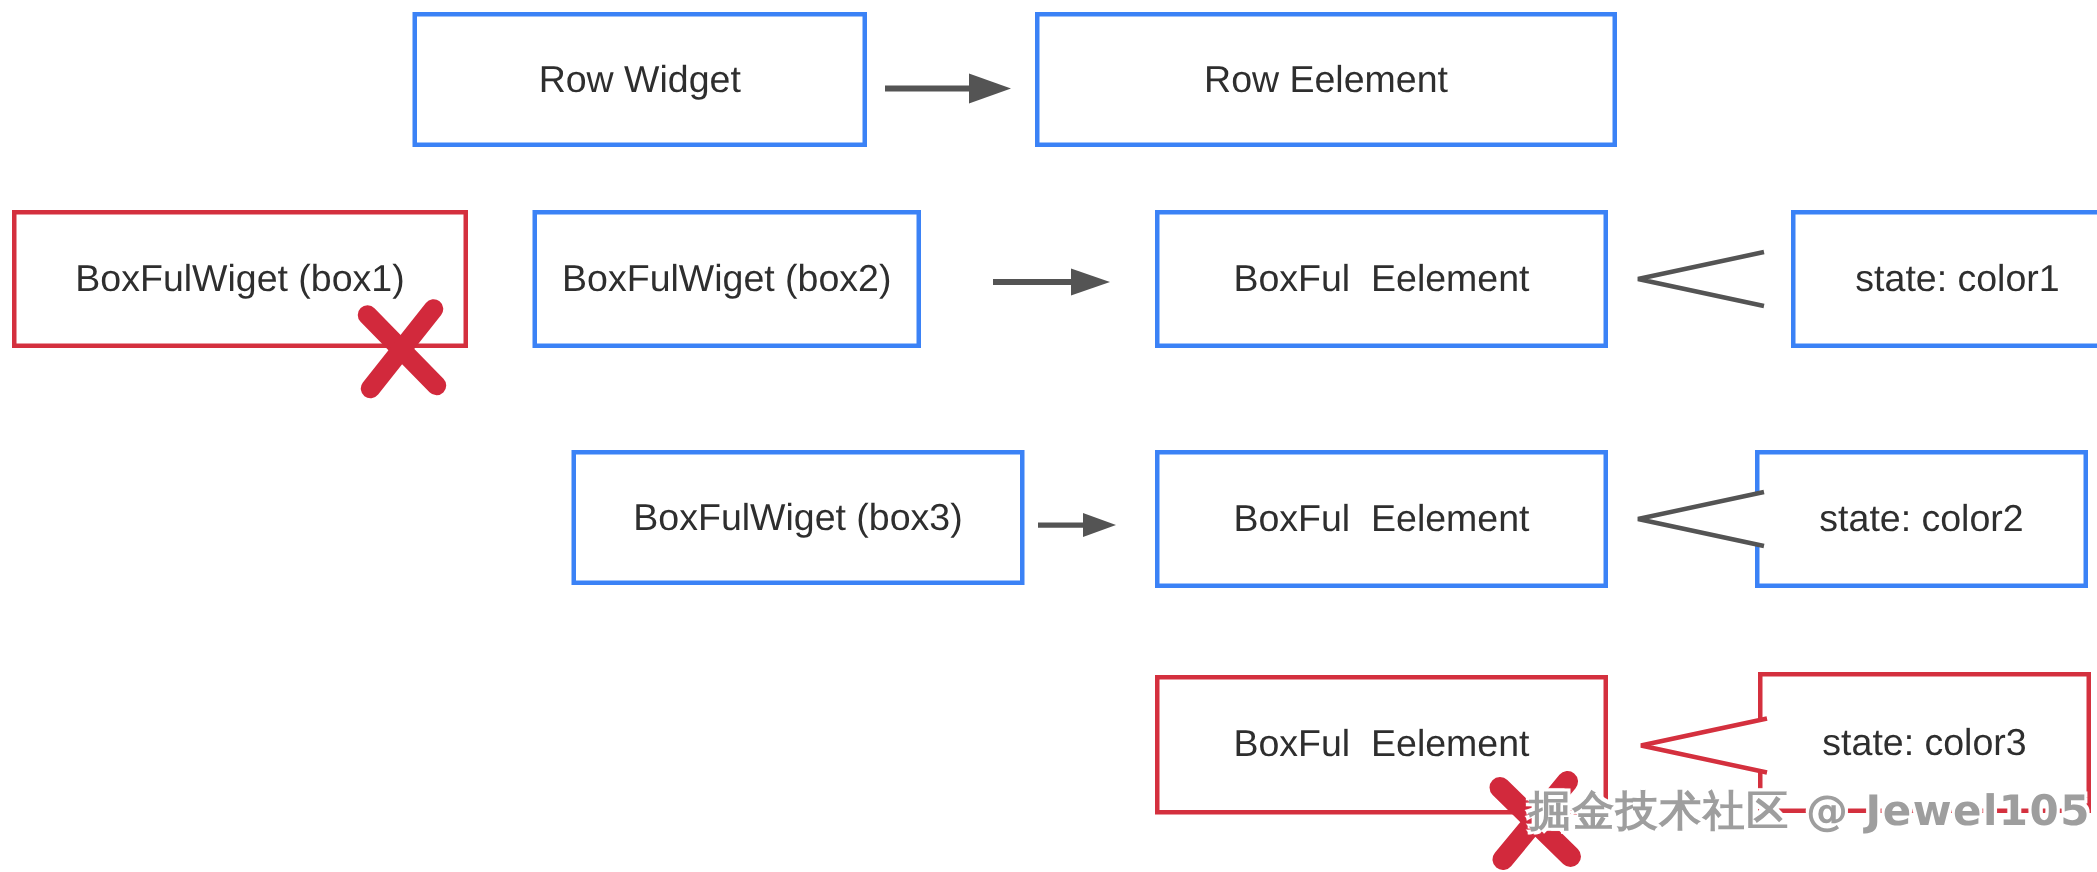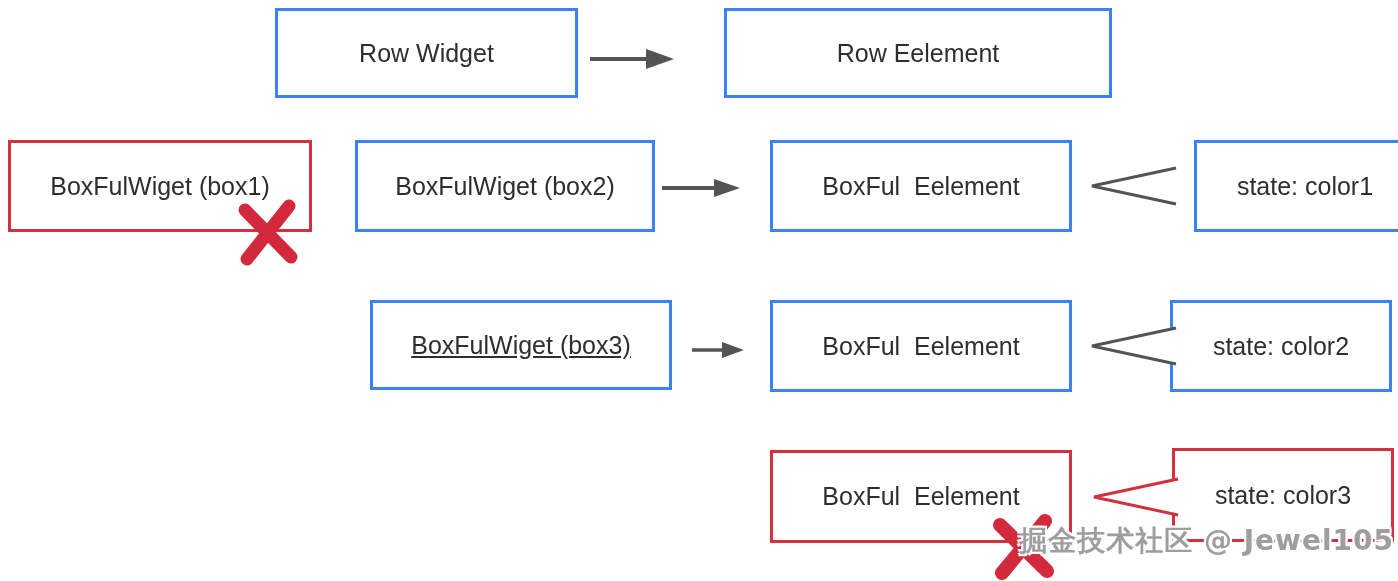--- a/index.html
+++ b/index.html
@@ -54,54 +54,54 @@
 
   <div class="box" style="left:275px; top:8px; width:303px; height:90px;">
     <span class="label">Row Widget</span>
   </div>
 
   <svg class="abs" style="left:588px; top:45px;" width="90" height="28">
     <line x1="2" y1="14" x2="60" y2="14" stroke="#545454" stroke-width="4"></line>
     <polygon points="58,4 86,14 58,24" fill="#545454"></polygon>
   </svg>
 
-  <div class="box" style="left:690px; top:8px; width:388px; height:90px;margin-left:34px;">
+  <div class="box" style="left:690px; top:8px; width:388px; height:90px;">
     <span class="label">Row Eelement</span>
   </div>
 
   <div class="box red" style="left:8px; top:140px; width:304px; height:92px;">
     <span class="label">BoxFulWiget (box1)</span>
   </div>
 
   <svg class="abs" style="left:234px; top:196px; z-index:4;" width="68" height="70">
     <line x1="11" y1="14" x2="57" y2="61" stroke="#d2293c" stroke-width="13" stroke-linecap="round"></line>
     <line x1="55" y1="10" x2="13" y2="63" stroke="#d2293c" stroke-width="13" stroke-linecap="round"></line>
   </svg>
 
-  <div class="box" style="left:355px; top:140px; width:300px; height:92px;">
+  <div class="box" style="left:355px; top:140px; width:259px; height:92px;">
     <span class="label">BoxFulWiget (box2)</span>
   </div>
 
   <svg class="abs" style="left:660px; top:174px;" width="84" height="28">
     <line x1="2" y1="14" x2="56" y2="14" stroke="#545454" stroke-width="4"></line>
     <polygon points="54,5 80,14 54,23" fill="#545454"></polygon>
   </svg>
 
   <div class="box" style="left:770px; top:140px; width:302px; height:92px;">
     <span class="label">BoxFul  Eelement</span>
   </div>
 
   <div class="box" style="left:1194px; top:140px; width:222px; height:92px;">
     <span class="label">state: color1</span>
   </div>
   <svg class="abs" style="left:1090px; top:166px; z-index:3;" width="88" height="40">
     <polyline points="86,2 2,20 86,38" fill="#ffffff" stroke="#545454" stroke-width="3"></polyline>
   </svg>
 
-  <div class="box" style="left:370px; top:300px; width:302px; height:90px;text-decoration:underline;">
+  <div class="box" style="left:381px; top:300px; width:302px; height:90px;">
     <span class="label">BoxFulWiget (box3)</span>
   </div>
 
   <svg class="abs" style="left:690px; top:336px;" width="56" height="28">
     <line x1="2" y1="14" x2="34" y2="14" stroke="#545454" stroke-width="3.5"></line>
     <polygon points="32,6 54,14 32,22" fill="#545454"></polygon>
   </svg>
 
   <div class="box" style="left:770px; top:300px; width:302px; height:92px;">
     <span class="label">BoxFul  Eelement</span>

